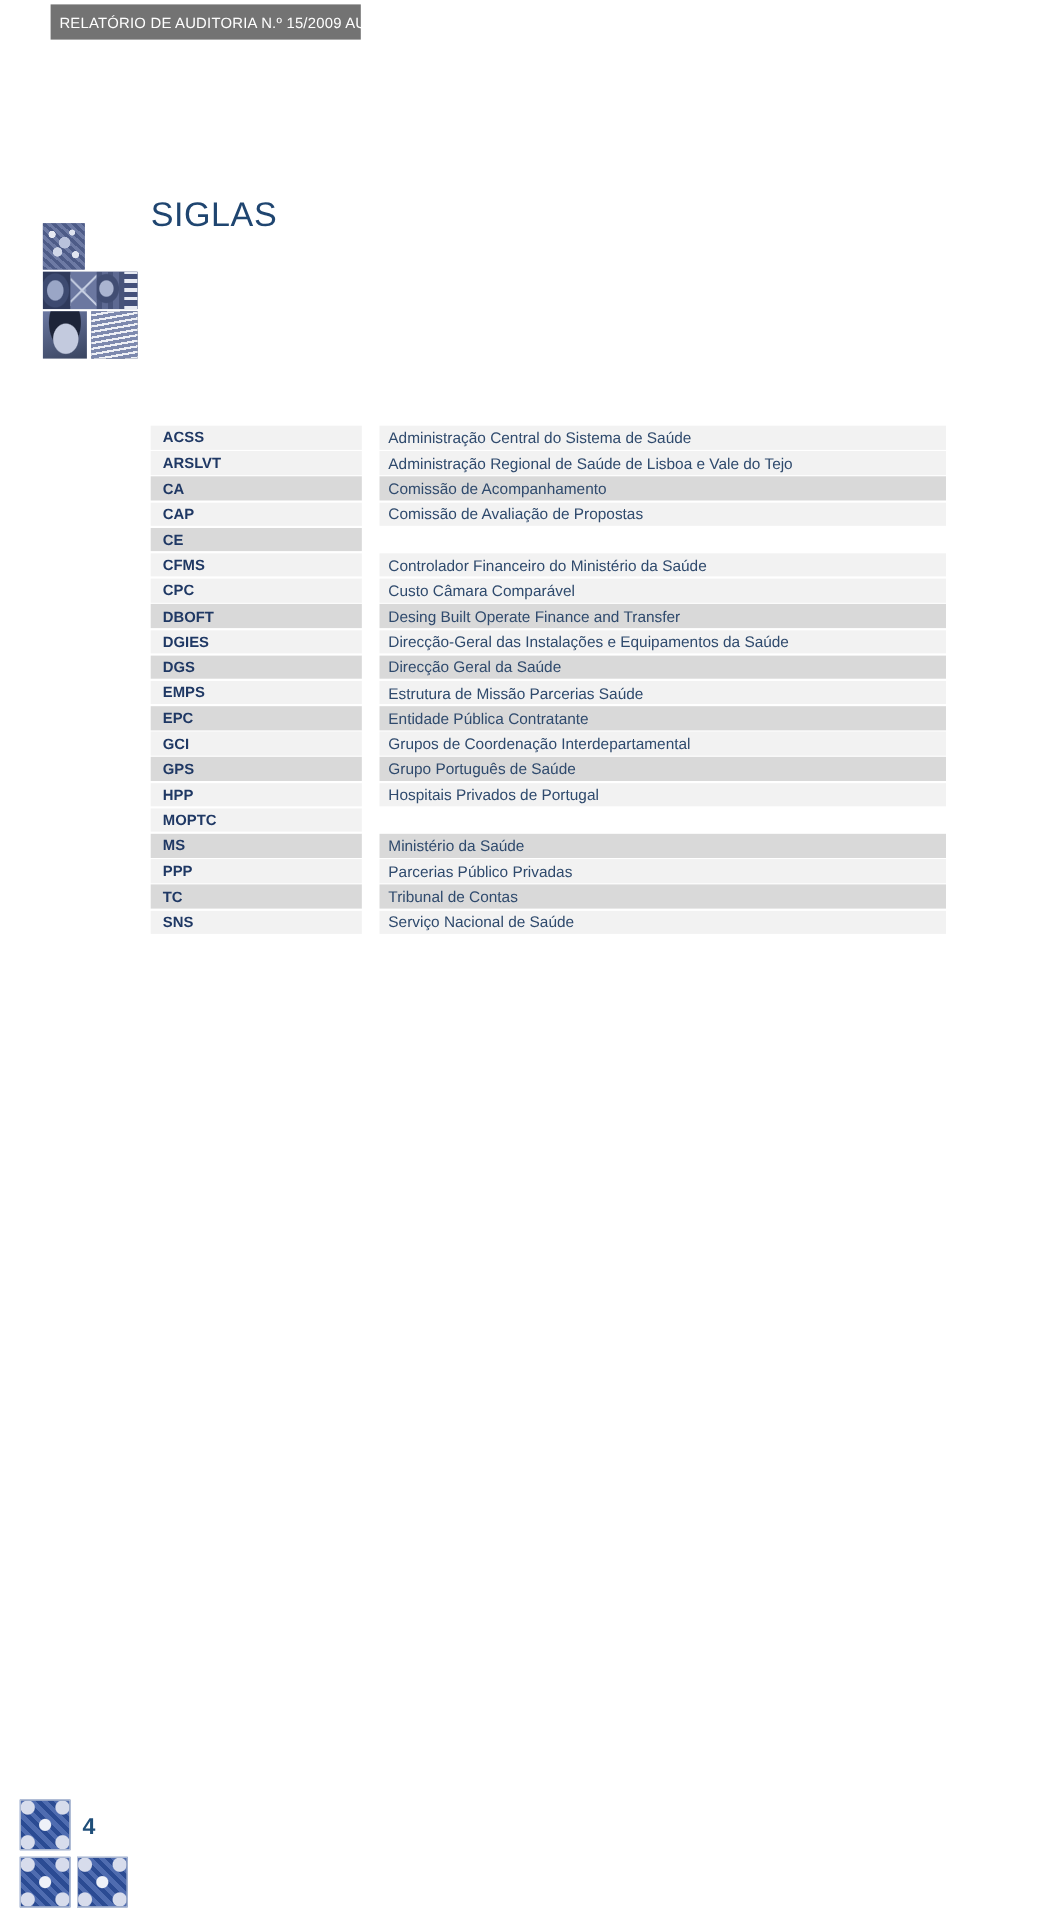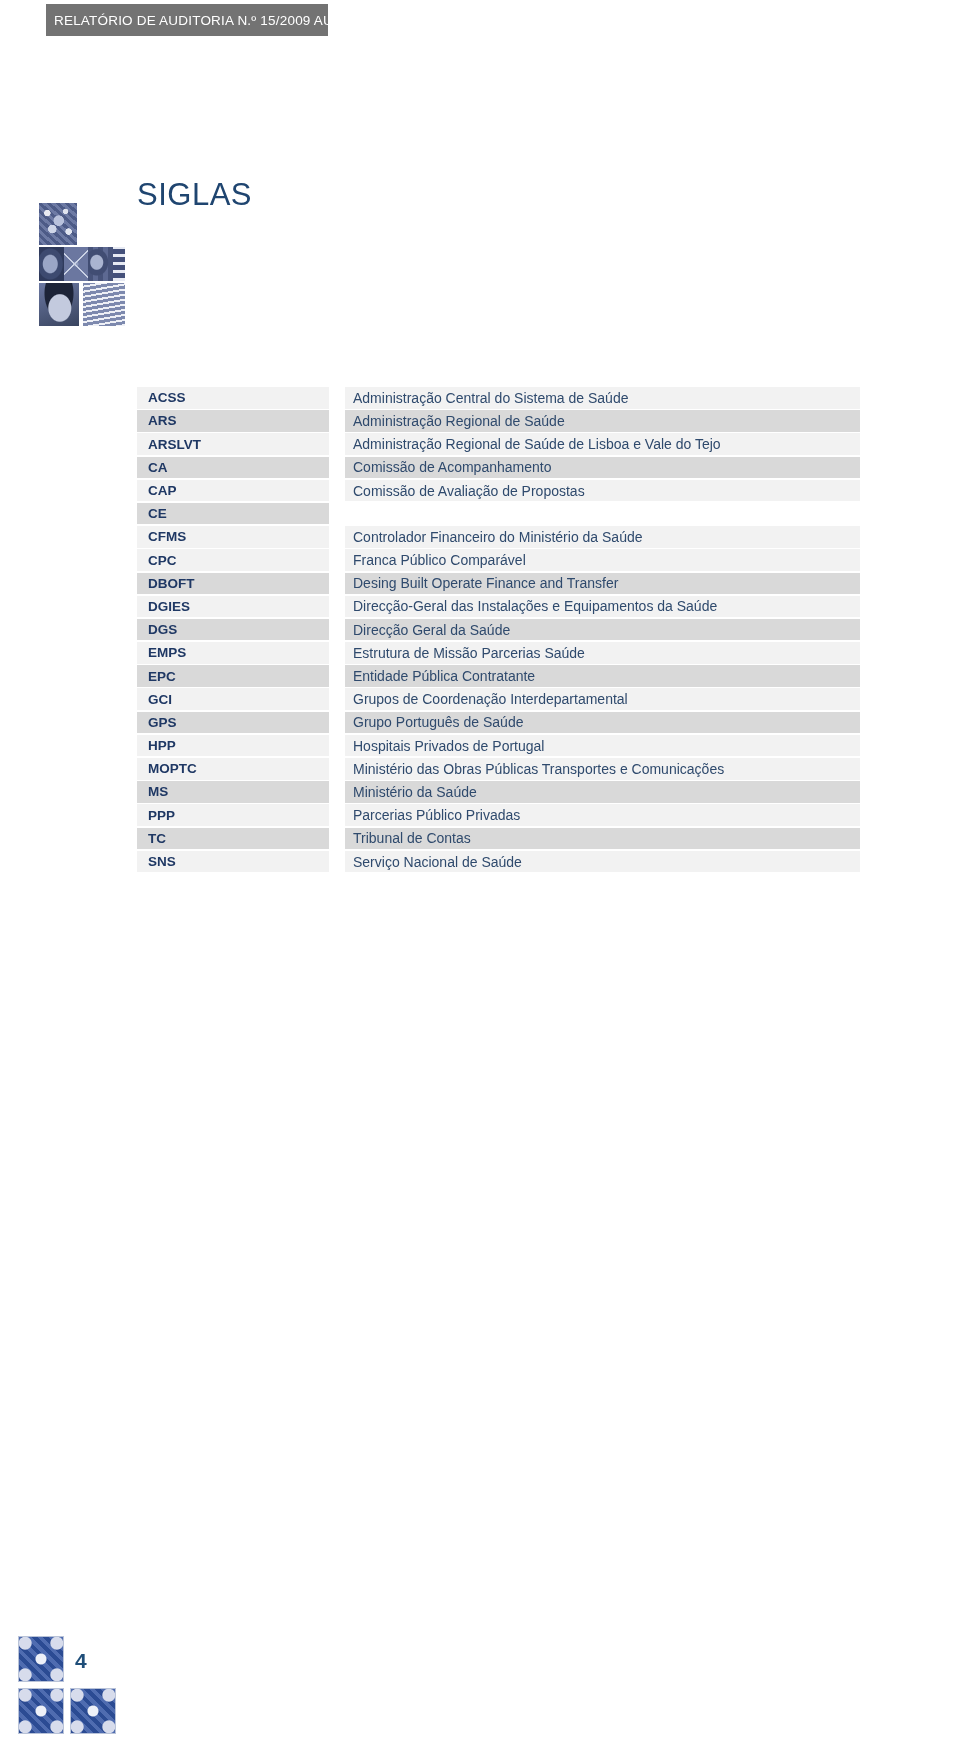--- a/index.html
+++ b/index.html
@@ -221,25 +221,20 @@
 </div>
 
 <h1 class="page-title">SIGLAS</h1>
 
 <div class="siglas-table" id="siglas-table">
     <div class="siglas-row row-light">
       <div class="cell-acronym">ACSS</div>
       <div class="cell-gap"></div>
       <div class="cell-meaning">Administração Central do Sistema de Saúde</div>
     </div>
-    <div class="siglas-row row-dark">
-      <div class="cell-acronym">ARS</div>
-      <div class="cell-gap"></div>
-      <div class="cell-meaning">Administração Regional de Saúde</div>
-    </div>
     <div class="siglas-row row-light">
       <div class="cell-acronym">ARSLVT</div>
       <div class="cell-gap"></div>
       <div class="cell-meaning">Administração Regional de Saúde de Lisboa e Vale do Tejo</div>
     </div>
     <div class="siglas-row row-dark">
       <div class="cell-acronym">CA</div>
       <div class="cell-gap"></div>
       <div class="cell-meaning">Comissão de Acompanhamento</div>
     </div>
@@ -253,21 +248,21 @@
       <div class="cell-gap"></div>
     </div>
     <div class="siglas-row row-light">
       <div class="cell-acronym">CFMS</div>
       <div class="cell-gap"></div>
       <div class="cell-meaning">Controlador Financeiro do Ministério da Saúde</div>
     </div>
     <div class="siglas-row row-light">
       <div class="cell-acronym">CPC</div>
       <div class="cell-gap"></div>
-      <div class="cell-meaning">Franca Público Comparável</div>
+      <div class="cell-meaning">Custo Câmara Comparável</div>
     </div>
     <div class="siglas-row row-dark">
       <div class="cell-acronym">DBOFT</div>
       <div class="cell-gap"></div>
       <div class="cell-meaning">Desing Built Operate Finance and Transfer</div>
     </div>
     <div class="siglas-row row-light">
       <div class="cell-acronym">DGIES</div>
       <div class="cell-gap"></div>
       <div class="cell-meaning">Direcção-Geral das Instalações e Equipamentos da Saúde</div>
@@ -298,21 +293,20 @@
       <div class="cell-meaning">Grupo Português de Saúde</div>
     </div>
     <div class="siglas-row row-light">
       <div class="cell-acronym">HPP</div>
       <div class="cell-gap"></div>
       <div class="cell-meaning">Hospitais Privados de Portugal</div>
     </div>
     <div class="siglas-row row-light">
       <div class="cell-acronym">MOPTC</div>
       <div class="cell-gap"></div>
-      <div class="cell-meaning">Ministério das Obras Públicas Transportes e Comunicações</div>
     </div>
     <div class="siglas-row row-dark">
       <div class="cell-acronym">MS</div>
       <div class="cell-gap"></div>
       <div class="cell-meaning">Ministério da Saúde</div>
     </div>
     <div class="siglas-row row-light">
       <div class="cell-acronym">PPP</div>
       <div class="cell-gap"></div>
       <div class="cell-meaning">Parcerias Público Privadas</div>

